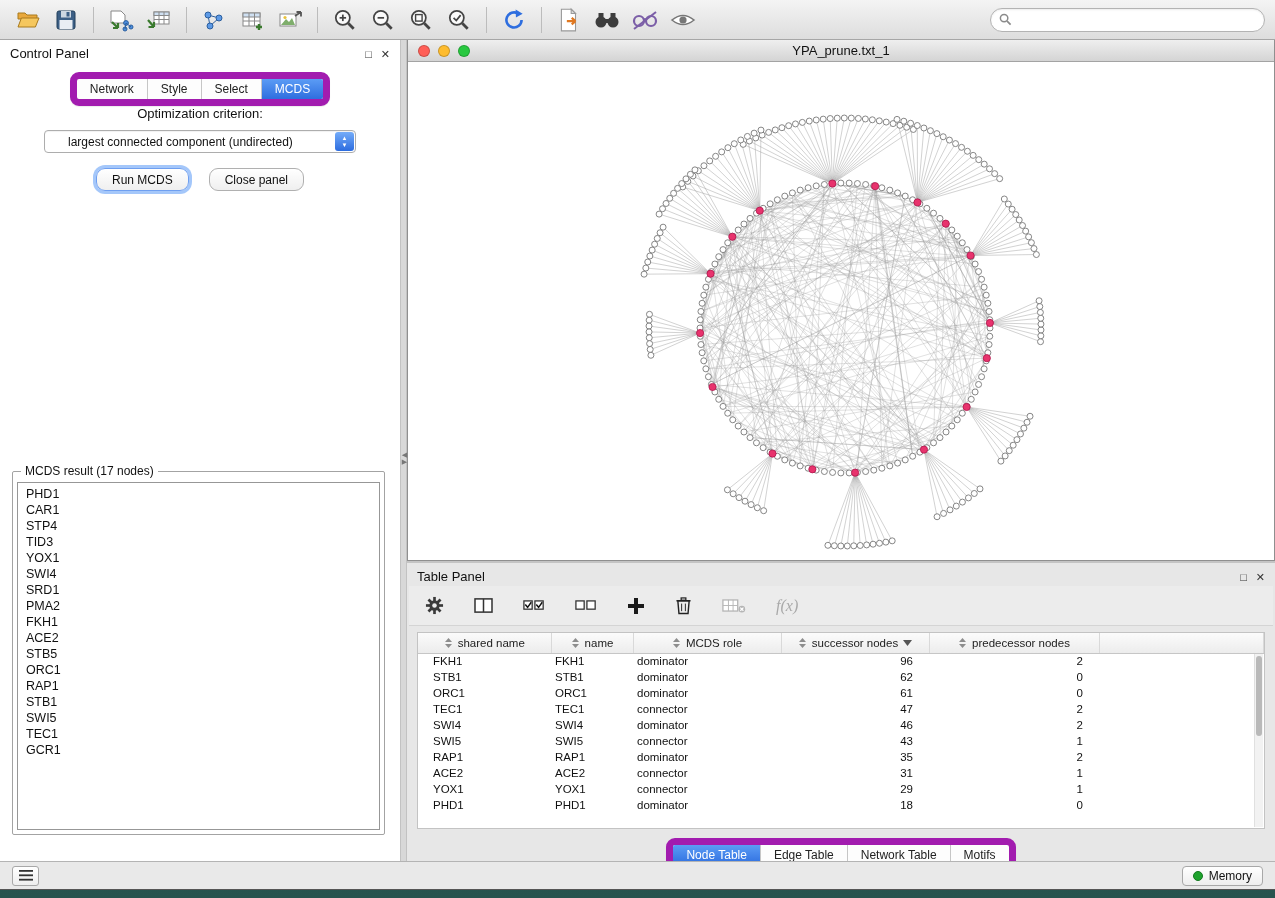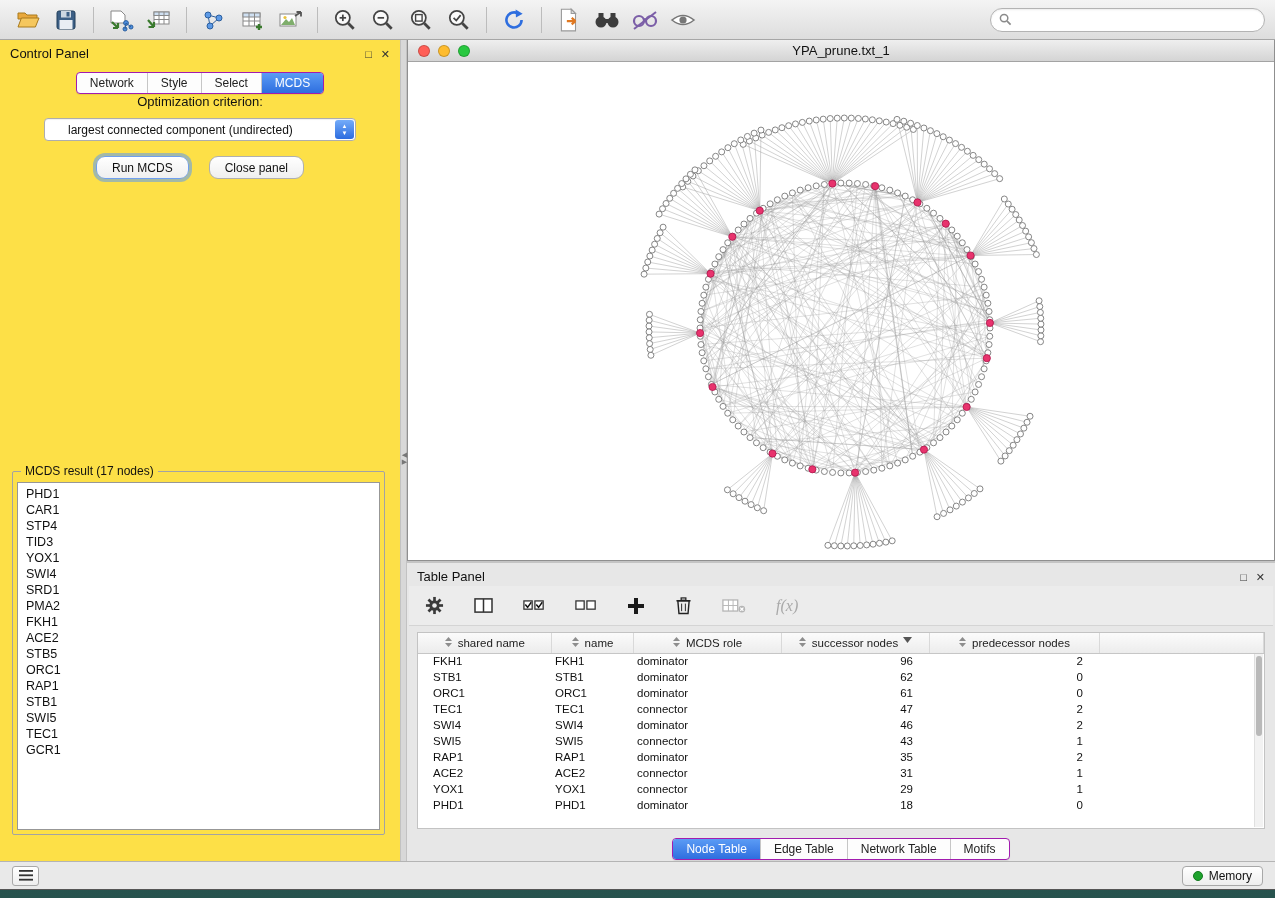--- a/index.html
+++ b/index.html
@@ -10,26 +10,26 @@
 .toolbar{height:40px;flex:none;background:linear-gradient(#f4f4f4,#dddddd);border-bottom:1px solid #a6a6a6;display:flex;align-items:center;padding:0 10px;gap:2px}
 .tb-btn{width:36px;height:30px;display:flex;align-items:center;justify-content:center;border-radius:4px;flex:none}
 .tb-sep{width:1px;height:26px;background:#bcbcbc;margin:0 7px;flex:none}
 .search-wrap{margin-left:auto;width:275px;height:24px;border:1px solid #b3b3b3;border-radius:12px;background:#fff;display:flex;align-items:center;padding:0 8px;gap:5px;box-shadow:inset 0 1px 2px rgba(0,0,0,.08)}
 .search-wrap input{border:none;outline:none;flex:1;font-size:12px;font-family:"Liberation Sans",sans-serif;background:transparent}
 
 .main{flex:1;display:flex;min-height:0}
 .vsplit{width:7px;flex:none;background:#d8d8d8;border-left:1px solid #c2c2c2;border-right:1px solid #c2c2c2;position:relative}
 .vsplit .handle{position:absolute;top:50%;left:0;width:7px;text-align:center;font-size:7px;color:#777;line-height:7px}
 
-.cpanel{width:400px;flex:none;background:#fde047;position:relative;display:flex;flex-direction:column}
+.cpanel{width:400px;flex:none;background:#ffffff;position:relative;display:flex;flex-direction:column}
 .panel-head{display:flex;align-items:center;padding:6px 10px 2px;font-size:13px;color:#111}
 .panel-head .sp{flex:1}
 .winicon{font-size:11px;color:#333;margin-left:9px;line-height:12px}
 .segwrap{display:flex;justify-content:center;margin-top:9px}
-.segbar{display:flex;border:1px solid #a21caf;border-radius:4px;overflow:hidden;background:#fdfdfd;box-shadow:0 1px 1px rgba(0,0,0,.08)}
+.segbar{display:flex;border:7px solid #a21caf;border-radius:9px;overflow:hidden;background:#fdfdfd;box-shadow:0 1px 1px rgba(0,0,0,.08)}
 .seg{padding:3px 13px;font-size:12px;color:#222;border-left:1px solid #c6c6c6}
 .seg:first-child{border-left:none}
 .seg-active{background:linear-gradient(#5b9cf5,#2e6edf);color:#fff}
 .opt-label{text-align:center;font-size:13px;color:#111}
 .combo{width:312px;height:23px;border:1px solid #adadad;border-radius:4px;background:#fff;display:flex;align-items:center;margin:9px auto 0;box-shadow:inset 0 1px 1px rgba(0,0,0,.06)}
 .combo-text{flex:1;font-size:12px;padding:0 23px;white-space:nowrap;color:#111}
 .combo-step{width:19px;height:19px;border-radius:3px;background:linear-gradient(#74acf9,#2c6cdf);display:flex;flex-direction:column;align-items:center;justify-content:center;color:#fff;font-size:6px;line-height:6px;margin-right:1px;gap:1px}
 .btnrow{display:flex;justify-content:center;gap:20px;margin-top:15px}
 .btn{height:23px;padding:0 15px;border:1px solid #b0b0b0;border-radius:9px;background:linear-gradient(#ffffff,#efefef);font-size:12px;font-family:"Liberation Sans",sans-serif;color:#111}
 .btn-focus{box-shadow:0 0 0 3px rgba(90,153,246,.55);border-color:#6f9ff0}
@@ -47,21 +47,21 @@
 .netcanvas{flex:1;background:#fff;overflow:hidden}
 .hsplit{height:2px;flex:none;background:#c4c4c4}
 
 .tpanel{flex:1;background:#e7e7e7;display:flex;flex-direction:column;min-height:0}
 .ttoolbar{height:40px;flex:none;display:flex;align-items:center;padding:0 16px;gap:30px;background:#ececec;border-bottom:1px solid #d4d4d4;margin:0 2px}
 .ticon{display:flex;align-items:center;justify-content:center}
 .fx{font-family:"Liberation Serif",serif;font-style:italic;font-size:16px;color:#a9a9a9}
 .tbl-wrap{position:relative;margin:6px 10px 0;background:#fff;border:1px solid #c3c3c3;height:197px;overflow:hidden;flex:none}
 table{border-collapse:collapse;width:100%;table-layout:fixed}
 th{height:20px;background:linear-gradient(#fbfbfb,#ececec);border-right:1px solid #d9d9d9;border-bottom:1px solid #c6c6c6;font-size:11.5px;font-weight:normal;color:#222;white-space:nowrap;overflow:hidden}
-th .thinner{display:flex;justify-content:center;gap:5px;padding:0 4px}
+th .thinner{display:flex;align-items:center;justify-content:center;gap:5px;padding:0 4px}
 td{height:16px;font-size:11.5px;padding:0 4px;white-space:nowrap;overflow:hidden;color:#111}
 td.c0{padding-left:15px}
 td.num{text-align:right;padding-right:16px}
 .vscroll{position:absolute;top:21px;right:1px;width:9px;bottom:1px;background:#f2f2f2;border-left:1px solid #e0e0e0}
 .vthumb{position:absolute;top:2px;left:1px;width:6px;height:80px;background:#b9b9b9;border-radius:3px}
 .ttabs{display:flex;justify-content:center;margin-top:9px}
 
 .statusbar{height:28px;flex:none;background:#e9e9e9;border-top:1px solid #b4b4b4;display:flex;align-items:center;padding:0 12px}
 .menu-btn{width:27px;height:20px;border:1px solid #a8a8a8;border-radius:3px;background:linear-gradient(#fff,#eee);display:flex;align-items:center;justify-content:center}
 .mem-btn{margin-left:auto;height:20px;border:1px solid #a8a8a8;border-radius:4px;background:linear-gradient(#fff,#eee);display:flex;align-items:center;gap:6px;padding:4px 10px;font-size:12px;color:#111}

